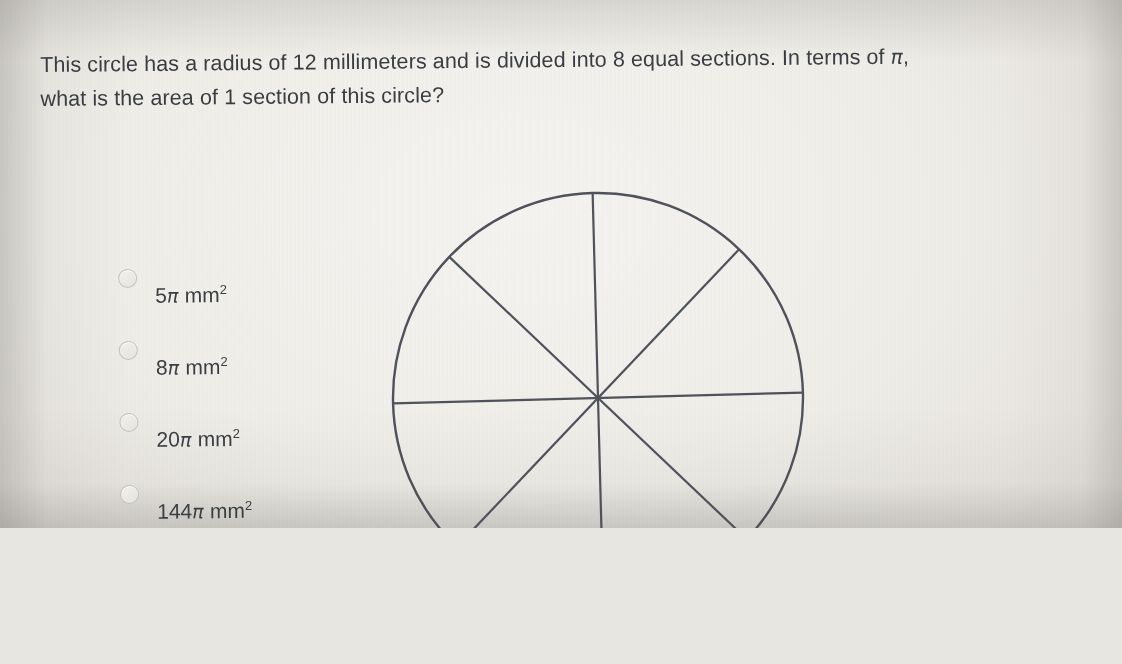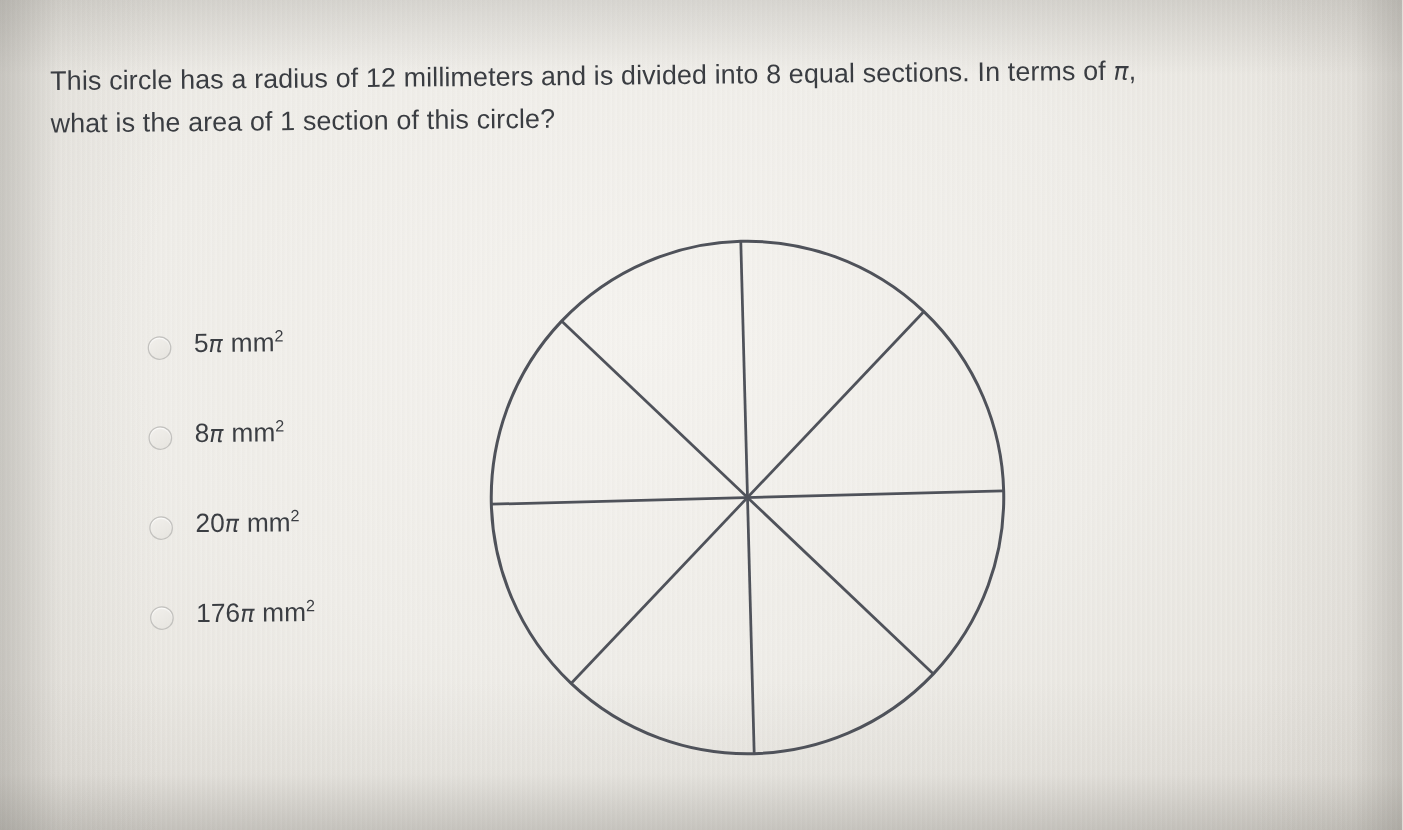--- a/index.html
+++ b/index.html
@@ -9,21 +9,21 @@
   body {
     width: 1122px;
     height: 664px;
     overflow: hidden;
     font-family: "Liberation Sans", sans-serif;
     background: #e8e6e1;
   }
   #page {
     position: relative;
     width: 1122px;
-    height: 664px;
+    height: 528px;
     background:
       radial-gradient(ellipse 900px 600px at 46% 40%, #f4f2ee 0%, #eeece7 45%, #e4e1db 78%, #dedad3 100%);
     overflow: hidden;
   }
   
   #page::before {
     content: "";
     position: absolute;
     inset: 0;
     background:
@@ -88,20 +88,21 @@
     background: linear-gradient(145deg, #f2f0ec, #e6e4df);
     box-shadow: inset 0 1px 1px rgba(255,255,255,0.8);
     margin-top: 7px;
     flex: none;
   }
   .choice-label {
     margin-left: 18px;
     font-size: 21px;
     color: #3b3e43;
     white-space: nowrap;
+    margin-top: 21px;
   }
   .choice-label .pi {
     font-family: "DejaVu Sans", sans-serif;
     font-style: italic;
     font-size: 19px;
     letter-spacing: .5px;
   }
   .choice-label sup {
     font-size: 13px;
     vertical-align: super;
@@ -142,21 +143,21 @@
       <span class="choice-label"><span>8</span><span class="pi">π</span><span> mm</span><sup>2</sup></span>
     </div>
 
     <div class="choice">
       <span class="radio"></span>
       <span class="choice-label"><span>20</span><span class="pi">π</span><span> mm</span><sup>2</sup></span>
     </div>
 
     <div class="choice">
       <span class="radio"></span>
-      <span class="choice-label"><span>176</span><span class="pi">π</span><span> mm</span><sup>2</sup></span>
+      <span class="choice-label"><span>144</span><span class="pi">π</span><span> mm</span><sup>2</sup></span>
     </div>
 
   </div>
 
   <div id="figure">
     <svg width="440" height="440" viewBox="0 0 440 440" xmlns="http://www.w3.org/2000/svg">
       <g transform="rotate(-1.5 220 220)">
         <circle cx="220" cy="220" r="205" fill="none" stroke="#4f525a" stroke-width="2.4"></circle>
 
         <line x1="220" y1="15" x2="220" y2="425" stroke="#4f525a" stroke-width="2.2"></line>

